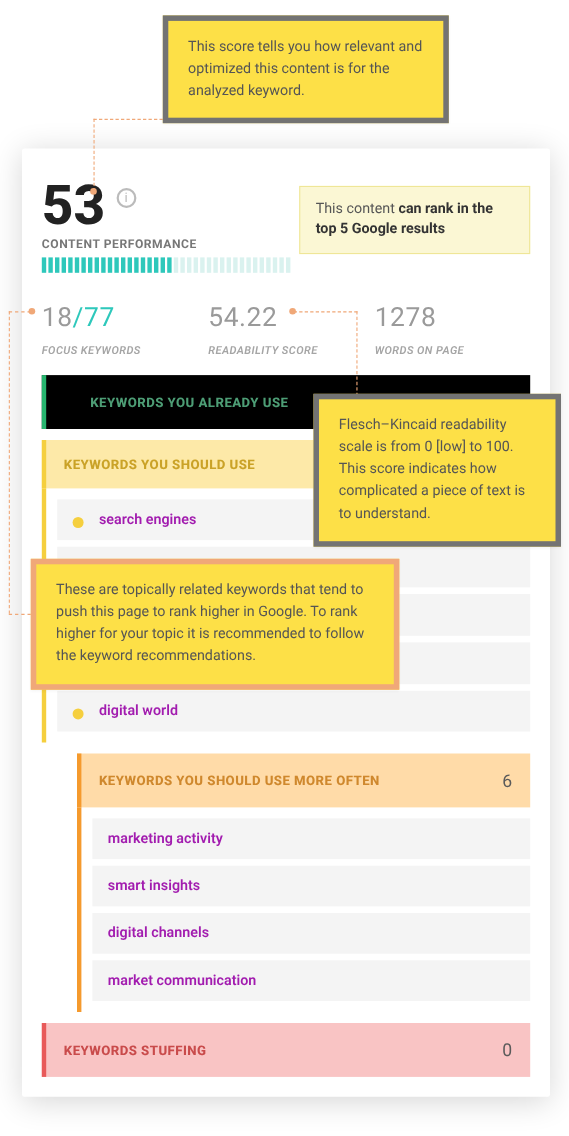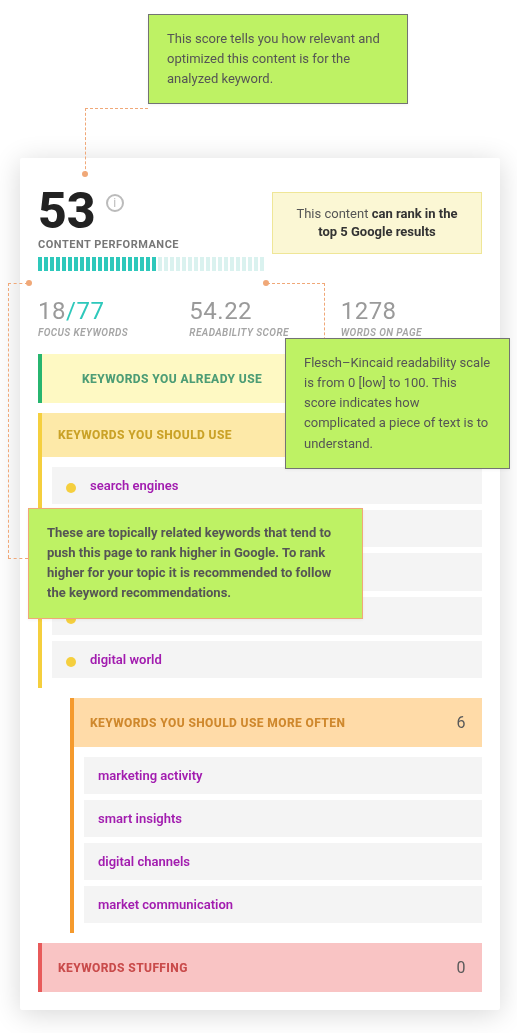--- a/index.html
+++ b/index.html
@@ -6,36 +6,36 @@
   body {
     font-family: -apple-system, BlinkMacSystemFont, "Segoe UI", Roboto, Arial, sans-serif;
     background: #fff;
     width: 517px;
     height: 1033px;
     position: relative;
     color: #444;
   }
   .callout {
     position: absolute;
-    background: #bef264;
-    border: 1px solid #737373;
+    background: #fde047;
+    border: 5px solid #737373;
     padding: 14px 18px;
     font-size: 13px;
     line-height: 1.55;
     color: #555;
     box-shadow: 0 1px 3px rgba(0,0,0,0.05);
     z-index: 20;
   }
-  .callout.orange { border-color: #f0a878; font-weight: bold; }
+  .callout.orange { border-color: #f0a878; }
   .annot-line { position:absolute; border-color:#f0a878; z-index:15; }
   .annot-dot { position:absolute; width:6px; height:6px; border-radius:50%; background:#f0a878; z-index:16; }
 
   .panel {
     position: absolute;
-    top: 158px;
+    top: 135px;
     left: 20px;
     width: 480px;
     background: #fff;
     box-shadow: 0 4px 28px rgba(0,0,0,0.16);
     border-radius: 2px;
     padding: 28px 18px 18px 18px;
   }
 
   .score-row { display:flex; align-items:flex-start; }
   .score-block { flex:1; }
@@ -80,21 +80,20 @@
 
   .rank-box {
     margin-top:6px;
     background:#fbf7d4;
     border:1px solid #efe697;
     padding:12px 14px;
     font-size:13px;
     color:#555;
     line-height:1.4;
     width:210px;
-    text-align:center;
   }
   .rank-box b { color:#333; }
 
   .metrics {
     display:flex;
     margin-top:26px;
     gap:10px;
   }
   .metric { flex:1; }
   .metric-val {
@@ -103,36 +102,36 @@
     color:#9a9a9a;
     letter-spacing:0.5px;
   }
   .metric-val .accent { color:#2ec8bb; }
   .metric-label {
     font-size:10px;
     font-weight:600;
     font-style:italic;
     color:#a5a5a5;
     letter-spacing:0.4px;
-    margin-top:2px;
+    margin-top:12px;
   }
 
   .section { margin-top:16px; }
   .section-head {
     display:flex;
     justify-content:space-between;
     align-items:center;
     padding:15px 16px;
     font-size:12px;
     font-weight:800;
     letter-spacing:0.4px;
     border-left:4px solid;
   }
   .section-head .count { font-weight:400; font-size:16px; color:#5a5a5a; }
-  .green-head { background:#fef9c3; border-color:#27b56f; color:#4d9d75;padding-left:40px; }
+  .green-head { background:#000000; border-color:#27b56f; color:#4d9d75;padding-left:40px; }
   .yellow-head { background:#fde9a8; border-color:#f5cf3e; color:#caa227; }
   .orange-head { background:#ffdba8; border-color:#f59a2d; color:#cf882d; }
   .red-head { background:#f9c4c4; border-color:#e85a5a; color:#c94b4b; }
 
   .section-body { border-left:4px solid; padding:4px 0 4px 10px; }
   .yellow-body { border-color:#f5cf3e; }
   .orange-body { border-color:#f59a2d; }
 
   .kw-item {
     display:flex;
@@ -150,21 +149,21 @@
 </head>
 <body>
 
 <div class="callout" style="top:14px; left:148px; width:260px;">
   <span>This score tells you how relevant and optimized this content is for the analyzed keyword.</span>
 </div>
 <div class="annot-line" style="top:108px; left:85px; width:0; height:66px; border-left:1px dashed #f0a878;"></div>
 <div class="annot-line" style="top:108px; left:85px; width:63px; border-top:1px dashed #f0a878;"></div>
 <div class="annot-dot" style="top:171px; left:82px;"></div>
 
-<div class="callout" style="top:338px; left:285px; width:225px;">
+<div class="callout" style="top:358px; left:285px; width:225px;">
   <span>Flesch–Kincaid readability scale is from 0 [low] to 100. This score indicates how complicated a piece of text is to understand.</span>
 </div>
 <div class="annot-dot" style="top:280px; left:263px;"></div>
 <div class="annot-line" style="top:283px; left:267px; width:58px; border-top:1px dashed #f0a878;"></div>
 <div class="annot-line" style="top:283px; left:324px; height:77px; border-left:1px dashed #f0a878;"></div>
 
 <div class="callout orange" style="top:508px; left:28px; width:335px;">
   <span>These are topically related keywords that tend to push this page to rank higher in Google. To rank higher for your topic it is recommended to follow the keyword recommendations.</span>
 </div>
 

